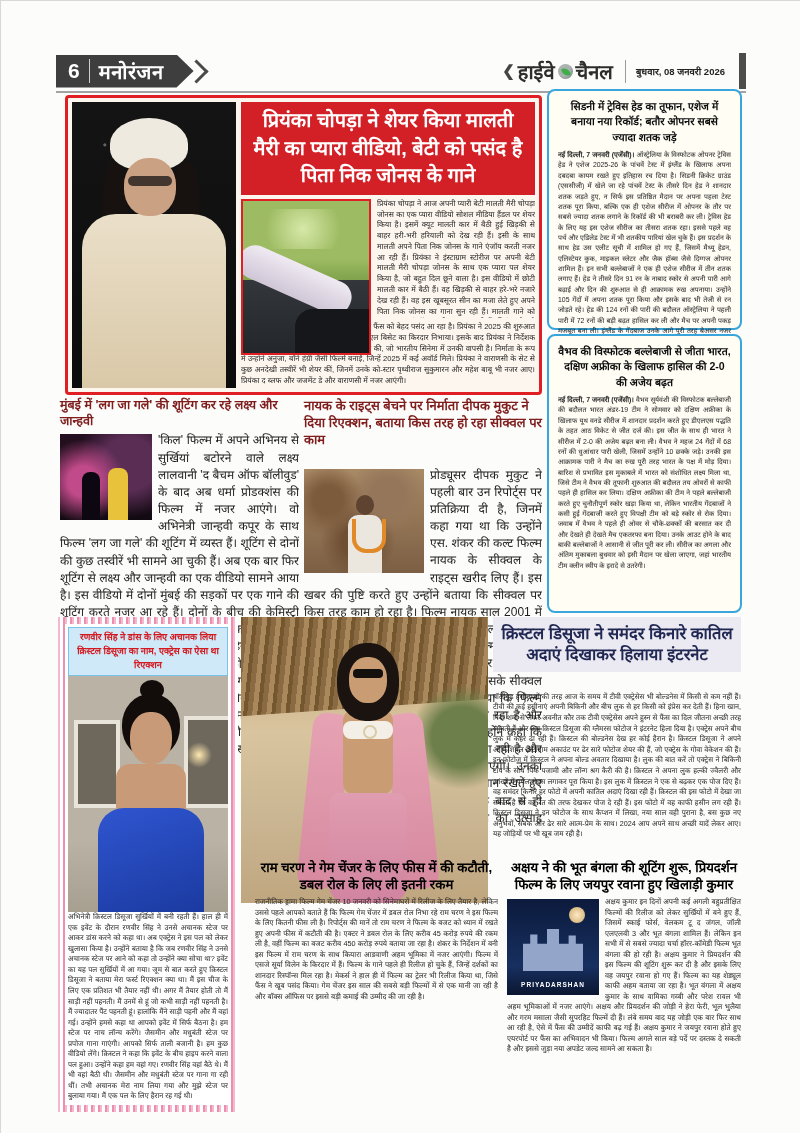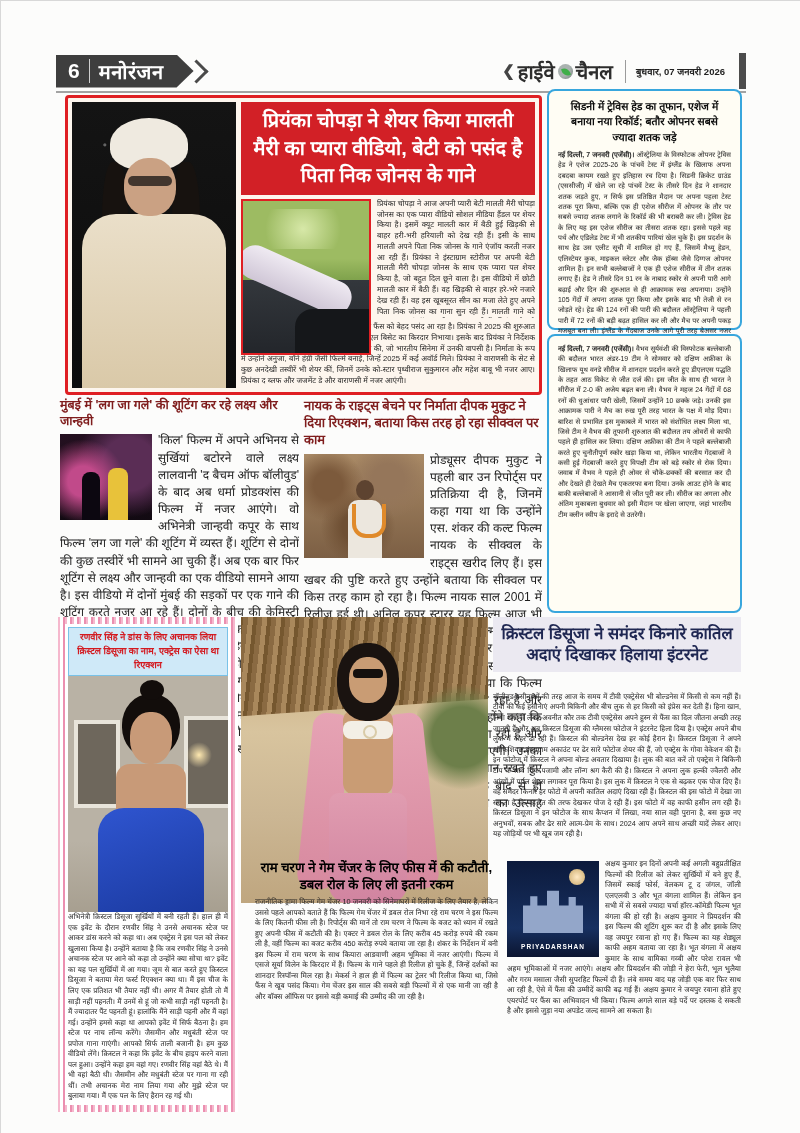--- a/index.html
+++ b/index.html
@@ -66,21 +66,21 @@
   .sky2{left:546px;top:333px;width:195px;height:279px;}
   .sky-head{font-weight:bold;font-size:10.6px;line-height:1.45;text-align:center;color:#0d0d0d;margin-bottom:5px;}
   .sky-body{font-size:6.9px;line-height:1.5;}
 
   
   .mid-art{position:absolute;box-sizing:border-box;}
   .lag{left:59px;top:397px;width:239px;height:215px;}
   .nay{left:303px;top:397px;width:238px;height:215px;}
   .art-head{font-weight:bold;color:#7f1d1d;text-align:left;}
   .lag .art-head{font-size:12.6px;line-height:1.25;margin-bottom:3px;}
-  .nay .art-head{font-size:13px;line-height:1.3;margin-bottom:3px;font-family:Liberation Serif, serif;}
+  .nay .art-head{font-size:13px;line-height:1.3;margin-bottom:18px;}
   .art-body{font-size:12px;line-height:1.43;}
   .float-photo{float:left;margin:2px 6px 2px 0;position:relative;overflow:hidden;}
   .stage-photo{width:92px;height:86px;background:
       radial-gradient(circle at 25% 55%,#c14a8a 0 18%,transparent 50%),
       radial-gradient(circle at 75% 35%,#5a2d55 0 30%,transparent 60%),
       linear-gradient(180deg,#241020,#120a12);}
   .fig{position:absolute;background:#0c0710;border-radius:8px 8px 0 0;}
   .figA{left:22px;top:38px;width:18px;height:48px;}
   .figB{left:48px;top:34px;width:20px;height:52px;background:#e8c23a;border-radius:8px 8px 0 0;}
   .crowd-photo{width:120px;height:104px;background:
@@ -171,21 +171,21 @@
     <span class="chev"></span>
     <div class="hspacer"></div>
     <div class="logo">
       <span class="logo-prefix">❮</span>
       <span>हाईवे</span>
       <span class="logo-mark">
           <span class="logo-leaf"></span>
         </span>
       <span>चैनल</span>
     </div>
-    <div class="date-cell">बुधवार, 07 जनवरी 2026</div>
+    <div class="date-cell">बुधवार, 08 जनवरी 2026</div>
     <div class="edge-bar"></div>
   </div>
   <div class="header-rule"></div>
 
   <div class="lead-box">
     <div class="lead-photo">
       <div class="ph hairL"></div>
       <div class="ph hairR"></div>
       <div class="ph coat"></div>
       <div class="ph beanie"></div>
@@ -207,20 +207,21 @@
   </div>
 
   <div class="sky-box sky1">
     <div class="sky-head">सिडनी में ट्रेविस हेड का तूफान, एशेज में बनाया नया रिकॉर्ड; बतौर ओपनर सबसे ज्यादा शतक जड़े</div>
     <div class="sky-body jtext">
       <span class="dateline">नई दिल्ली, 7 जनवरी (एजेंसी)। </span><span>ऑस्ट्रेलिया के विस्फोटक ओपनर ट्रेविस हेड ने एशेज 2025-26 के पांचवें टेस्ट में इंग्लैंड के खिलाफ अपना दबदबा कायम रखते हुए इतिहास रच दिया है। सिडनी क्रिकेट ग्राउंड (एससीजी) में खेले जा रहे पांचवें टेस्ट के तीसरे दिन हेड ने शानदार शतक जड़ते हुए, न सिर्फ इस प्रतिष्ठित मैदान पर अपना पहला टेस्ट शतक पूरा किया, बल्कि एक ही एशेज सीरीज में ओपनर के तौर पर सबसे ज्यादा शतक लगाने के रिकॉर्ड की भी बराबरी कर ली। ट्रेविस हेड के लिए यह इस एशेज सीरीज का तीसरा शतक रहा। इससे पहले वह पर्थ और एडिलेड टेस्ट में भी शतकीय पारियां खेल चुके हैं। इस प्रदर्शन के साथ हेड उस एलीट सूची में शामिल हो गए हैं, जिसमें मैथ्यू हेडन, एलिस्टेयर कुक, माइकल स्लेटर और जैक हॉब्स जैसे दिग्गज ओपनर शामिल हैं। इन सभी बल्लेबाजों ने एक ही एशेज सीरीज में तीन शतक लगाए हैं। हेड ने तीसरे दिन 91 रन के नाबाद स्कोर से अपनी पारी आगे बढ़ाई और दिन की शुरुआत से ही आक्रामक रुख अपनाया। उन्होंने 105 गेंदों में अपना शतक पूरा किया और इसके बाद भी तेजी से रन जोड़ते रहे। हेड की 124 रनों की पारी की बदौलत ऑस्ट्रेलिया ने पहली पारी में 72 रनों की बड़ी बढ़त हासिल कर ली और मैच पर अपनी पकड़ मजबूत बना ली। इंग्लैंड के गेंदबाज उनके आगे पूरी तरह बेअसर नजर आए। इस शतक के साथ हेड ने एक बार फिर साबित कर दिया कि वह मौजूदा दौर के सबसे खतरनाक टेस्ट बल्लेबाजों में से एक हैं।</span>
     </div>
   </div>
 
   <div class="sky-box sky2">
+    <div class="sky-head">वैभव की विस्फोटक बल्लेबाजी से जीता भारत, दक्षिण अफ्रीका के खिलाफ हासिल की 2-0 की अजेय बढ़त</div>
     <div class="sky-body jtext">
       <span class="dateline">नई दिल्ली, 7 जनवरी (एजेंसी)। </span><span>वैभव सूर्यवंशी की विस्फोटक बल्लेबाजी की बदौलत भारत अंडर-19 टीम ने सोमवार को दक्षिण अफ्रीका के खिलाफ यूथ वनडे सीरीज में शानदार प्रदर्शन करते हुए डीएलएस पद्धति के तहत आठ विकेट से जीत दर्ज की। इस जीत के साथ ही भारत ने सीरीज में 2-0 की अजेय बढ़त बना ली। वैभव ने महज 24 गेंदों में 68 रनों की धुआंधार पारी खेली, जिसमें उन्होंने 10 छक्के जड़े। उनकी इस आक्रामक पारी ने मैच का रुख पूरी तरह भारत के पक्ष में मोड़ दिया। बारिश से प्रभावित इस मुकाबले में भारत को संशोधित लक्ष्य मिला था, जिसे टीम ने वैभव की तूफानी शुरुआत की बदौलत तय ओवरों से काफी पहले ही हासिल कर लिया। दक्षिण अफ्रीका की टीम ने पहले बल्लेबाजी करते हुए चुनौतीपूर्ण स्कोर खड़ा किया था, लेकिन भारतीय गेंदबाजों ने कसी हुई गेंदबाजी करते हुए विपक्षी टीम को बड़े स्कोर से रोक दिया। जवाब में वैभव ने पहले ही ओवर से चौके-छक्कों की बरसात कर दी और देखते ही देखते मैच एकतरफा बना दिया। उनके आउट होने के बाद बाकी बल्लेबाजों ने आसानी से जीत पूरी कर ली। सीरीज का अगला और अंतिम मुकाबला बुधवार को इसी मैदान पर खेला जाएगा, जहां भारतीय टीम क्लीन स्वीप के इरादे से उतरेगी।</span>
     </div>
   </div>
 
   <div class="mid-art lag">
     <div class="art-head">मुंबई में 'लग जा गले' की शूटिंग कर रहे लक्ष्य और जान्हवी</div>
     <div class="art-body jtext">
       <span class="float-photo stage-photo">
         <span class="fig figA"></span>
@@ -279,20 +280,21 @@
   </div>
 
   <div class="bot-art rc">
     <div class="bot-head">राम चरण ने गेम चेंजर के लिए फीस में की कटौती, डबल रोल के लिए ली इतनी रकम</div>
     <div class="bot-body jtext">
       <span>राजनीतिक ड्रामा फिल्म गेम चेंजर 10 जनवरी को सिनेमाघरों में रिलीज के लिए तैयार है, लेकिन उससे पहले आपको बताते हैं कि फिल्म गेम चेंजर में डबल रोल निभा रहे राम चरण ने इस फिल्म के लिए कितनी फीस ली है। रिपोर्ट्स की मानें तो राम चरण ने फिल्म के बजट को ध्यान में रखते हुए अपनी फीस में कटौती की है। एक्टर ने डबल रोल के लिए करीब 45 करोड़ रुपये की रकम ली है, वहीं फिल्म का बजट करीब 450 करोड़ रुपये बताया जा रहा है। शंकर के निर्देशन में बनी इस फिल्म में राम चरण के साथ कियारा आडवाणी अहम भूमिका में नजर आएंगी। फिल्म में एसजे सूर्या विलेन के किरदार में हैं। फिल्म के गाने पहले ही रिलीज हो चुके हैं, जिन्हें दर्शकों का शानदार रिस्पॉन्स मिल रहा है। मेकर्स ने हाल ही में फिल्म का ट्रेलर भी रिलीज किया था, जिसे फैंस ने खूब पसंद किया। गेम चेंजर इस साल की सबसे बड़ी फिल्मों में से एक मानी जा रही है और बॉक्स ऑफिस पर इससे बड़ी कमाई की उम्मीद की जा रही है।</span>
     </div>
   </div>
 
   <div class="bot-art ak">
+    <div class="bot-head">अक्षय ने की भूत बंगला की शूटिंग शुरू, प्रियदर्शन फिल्म के लिए जयपुर रवाना हुए खिलाड़ी कुमार</div>
     <div class="bot-body jtext">
       <span class="float-photo bb-poster">
         <span class="moon"></span>
         <span class="castle"></span>
         <span class="bb-name">PRIYADARSHAN</span>
       </span>
       <span>अक्षय कुमार इन दिनों अपनी कई अगली बहुप्रतीक्षित फिल्मों की रिलीज को लेकर सुर्खियों में बने हुए हैं, जिसमें स्काई फोर्स, वेलकम टू द जंगल, जॉली एलएलबी 3 और भूत बंगला शामिल हैं। लेकिन इन सभी में से सबसे ज्यादा चर्चा हॉरर-कॉमेडी फिल्म भूत बंगला की हो रही है। अक्षय कुमार ने प्रियदर्शन की इस फिल्म की शूटिंग शुरू कर दी है और इसके लिए वह जयपुर रवाना हो गए हैं। फिल्म का यह शेड्यूल काफी अहम बताया जा रहा है। भूत बंगला में अक्षय कुमार के साथ वामिका गब्बी और परेश रावल भी अहम भूमिकाओं में नजर आएंगे। अक्षय और प्रियदर्शन की जोड़ी ने हेरा फेरी, भूल भुलैया और गरम मसाला जैसी सुपरहिट फिल्में दी हैं। लंबे समय बाद यह जोड़ी एक बार फिर साथ आ रही है, ऐसे में फैंस की उम्मीदें काफी बढ़ गई हैं। अक्षय कुमार ने जयपुर रवाना होते हुए एयरपोर्ट पर फैंस का अभिवादन भी किया। फिल्म अगले साल बड़े पर्दे पर दस्तक दे सकती है और इससे जुड़ा नया अपडेट जल्द सामने आ सकता है।</span>
     </div>
   </div>
 

